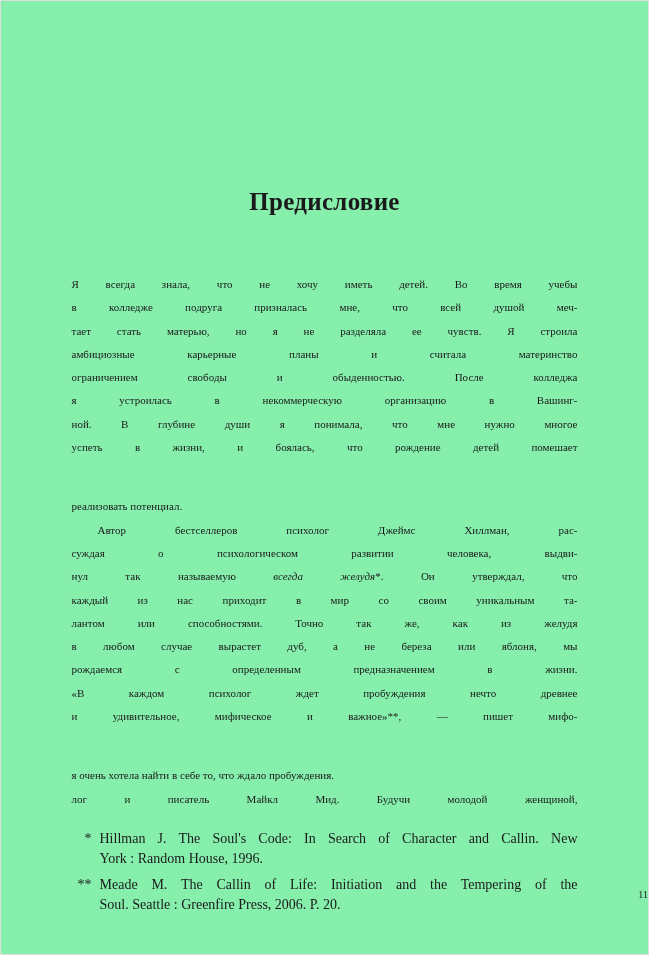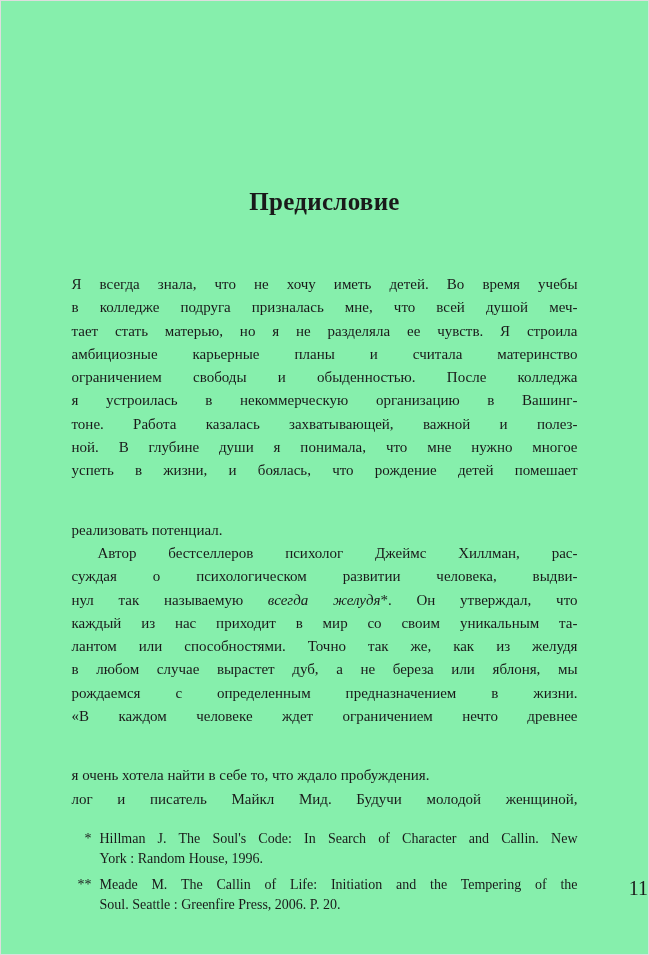--- a/index.html
+++ b/index.html
@@ -28,21 +28,21 @@
     font-size: 25px;
     line-height: 30px;
     font-weight: bold;
     text-align: center;
     letter-spacing: 0.3px;
   }
   .para {
     margin: 0;
   }
   .line {
-    font-size: 15px;
+    font-size: 11px;
     line-height: 23.3px;
     text-align: justify;
     text-align-last: justify;
     white-space: normal;
   }
   .line.last {
     text-align-last: left;
     margin-top: 36px;
   }
   .line.indent {
@@ -74,54 +74,54 @@
   }
   .fn-line.last {
     text-align-last: left;
   }
   .page-number {
     position: absolute;
     left: 0;
     right: 0;
     bottom: 54px;
     text-align: right;
-    font-size: 20px;
+    font-size: 10px;
     color: #1a1a1a;
   }
 </style>
 </head>
 <body>
 
 <div class="page">
   <div class="content">
 
     <h1 class="title">Предисловие</h1>
 
     <div class="para">
       <div class="line">Я всегда знала, что не хочу иметь детей. Во время учебы</div>
       <div class="line">в колледже подруга призналась мне, что всей душой меч-</div>
       <div class="line">тает стать матерью, но я не разделяла ее чувств. Я строила</div>
       <div class="line">амбициозные карьерные планы и считала материнство</div>
       <div class="line">ограничением свободы и обыденностью. После колледжа</div>
       <div class="line">я устроилась в некоммерческую организацию в Вашинг-</div>
-      <div class="line">тоне. Работа казалась захватывающей, важной и полез-</div>
       <div class="line">ной. В глубине души я понимала, что мне нужно многое</div>
       <div class="line">успеть в жизни, и боялась, что рождение детей помешает</div>
       <div class="line last">реализовать потенциал.</div>
     </div>
 
     <div class="para">
       <div class="line indent">Автор бестселлеров психолог Джеймс Хиллман, рас-</div>
       <div class="line">суждая о психологическом развитии человека, выдви-</div>
       <div class="line"><span>нул так называемую </span><span class="italic">всегда желудя</span><span>*. Он утверждал, что</span></div>
       <div class="line">каждый из нас приходит в мир со своим уникальным та-</div>
       <div class="line">лантом или способностями. Точно так же, как из желудя</div>
       <div class="line">в любом случае вырастет дуб, а не береза или яблоня, мы</div>
       <div class="line">рождаемся с определенным предназначением в жизни.</div>
-      <div class="line">«В каждом человеке ждет ограничением нечто древнее</div>
+      <div class="line">«В каждом психолог ждет пробуждения нечто древнее</div>
+      <div class="line">и удивительное, мифическое и важное»**, — пишет мифо-</div>
       <div class="line last">я очень хотела найти в себе то, что ждало пробуждения.</div>
       <div class="line">лог и писатель Майкл Мид. Будучи молодой женщиной,</div>
     </div>
 
     <div class="footnotes">
       <div class="footnote">
         <span class="fn-marker">*</span>
         <div class="fn-line">Hillman J. The Soul's Code: In Search of Character and Callin. New</div>
         <div class="fn-line last">York : Random House, 1996.</div>
       </div>

